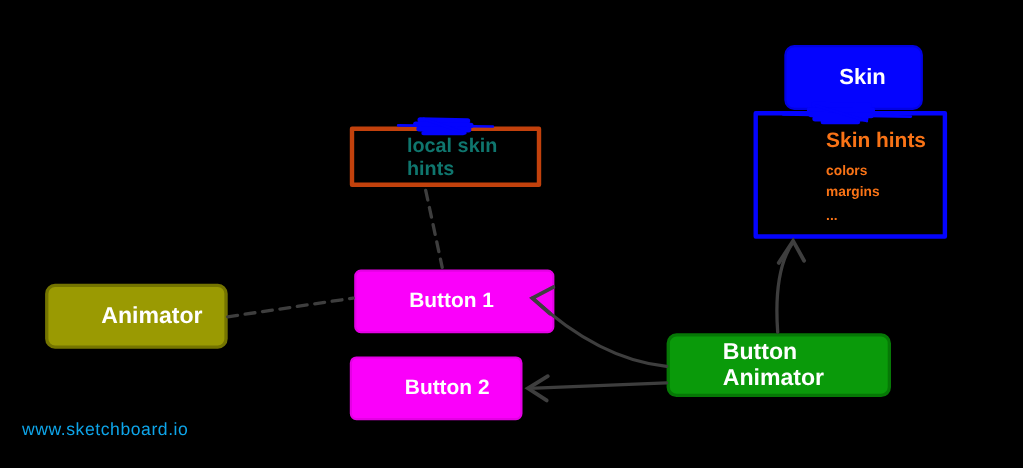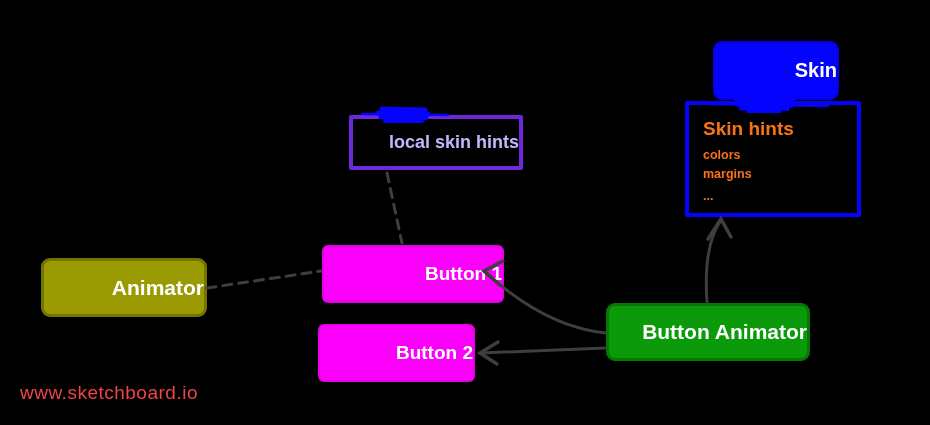--- a/index.html
+++ b/index.html
@@ -9,24 +9,25 @@
     width: 930px;
     height: 425px;
     background: #000000;
     overflow: hidden;
     font-family: "Liberation Sans", sans-serif;
   }
   .node {
     position: absolute;
     display: flex;
     align-items: center;
-    justify-content: flex-end;
+    justify-content: flex-start;
     font-weight: bold;
     color: #ffffff;
     z-index: 2;
+    padding-left: 48px;
   }
   .node-skin {
     left: 713px; top: 41px; width: 126px; height: 59px;
     background: #0404fe;
     border: 2px solid #0202e2;
     border-radius: 9px;
     font-size: 20px;
   }
   .node-skin-hints {
     left: 685px; top: 101px; width: 176px; height: 116px;
@@ -45,25 +46,24 @@
   .node-skin-hints .hints-attr {
     font-size: 12.5px;
     font-weight: bold;
     margin: 0 0 7px 14px;
     line-height: 12px;
   }
   .node-skin-hints .hints-attr.dots { margin-top: 10px; }
   .node-local-skin-hints {
     left: 318px; top: 115px; width: 174px; height: 55px;
     background: transparent;
-    border: 4px solid #6d28d9;
+    border: 4px solid #c2410c;
     border-radius: 2px;
-    color: #c4b5fd;
+    color: #0f766e;
     font-size: 18px;
-    margin-left: 31px;
   }
   .node-animator {
     left: 41px; top: 258px; width: 166px; height: 59px;
     background: #9a9a02;
     border: 3px solid #747400;
     border-radius: 9px;
     font-size: 21px;
   }
   .node-button1 {
     left: 322px; top: 245px; width: 182px; height: 58px;
@@ -108,23 +108,23 @@
     stroke-linejoin: miter;
   }
   .scribble {
     stroke: #0404fe;
     fill: none;
     stroke-linecap: round;
   }
   .watermark {
     position: absolute;
     left: 20px; top: 382px;
-    font-size: 19px;
+    font-size: 16px;
     font-weight: 400;
-    color: #ef4444;
+    color: #0ea5e9;
     z-index: 2;
     letter-spacing: 0.5px;
   }
 </style>
 </head>
 <body>
 
 <div class="canvas">
 
   <div class="node node-skin">

